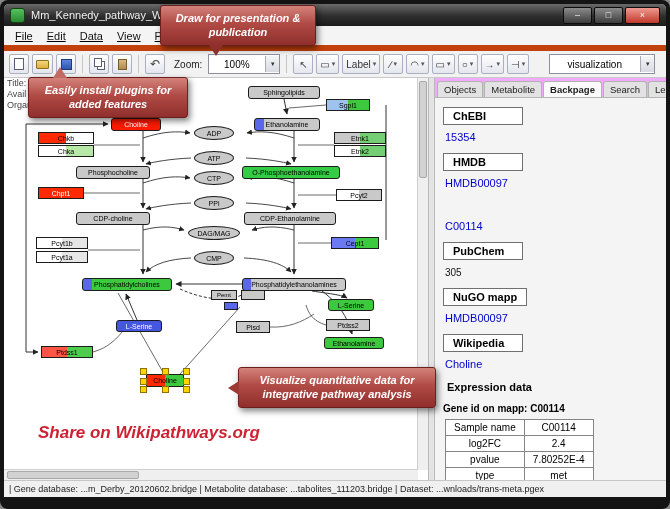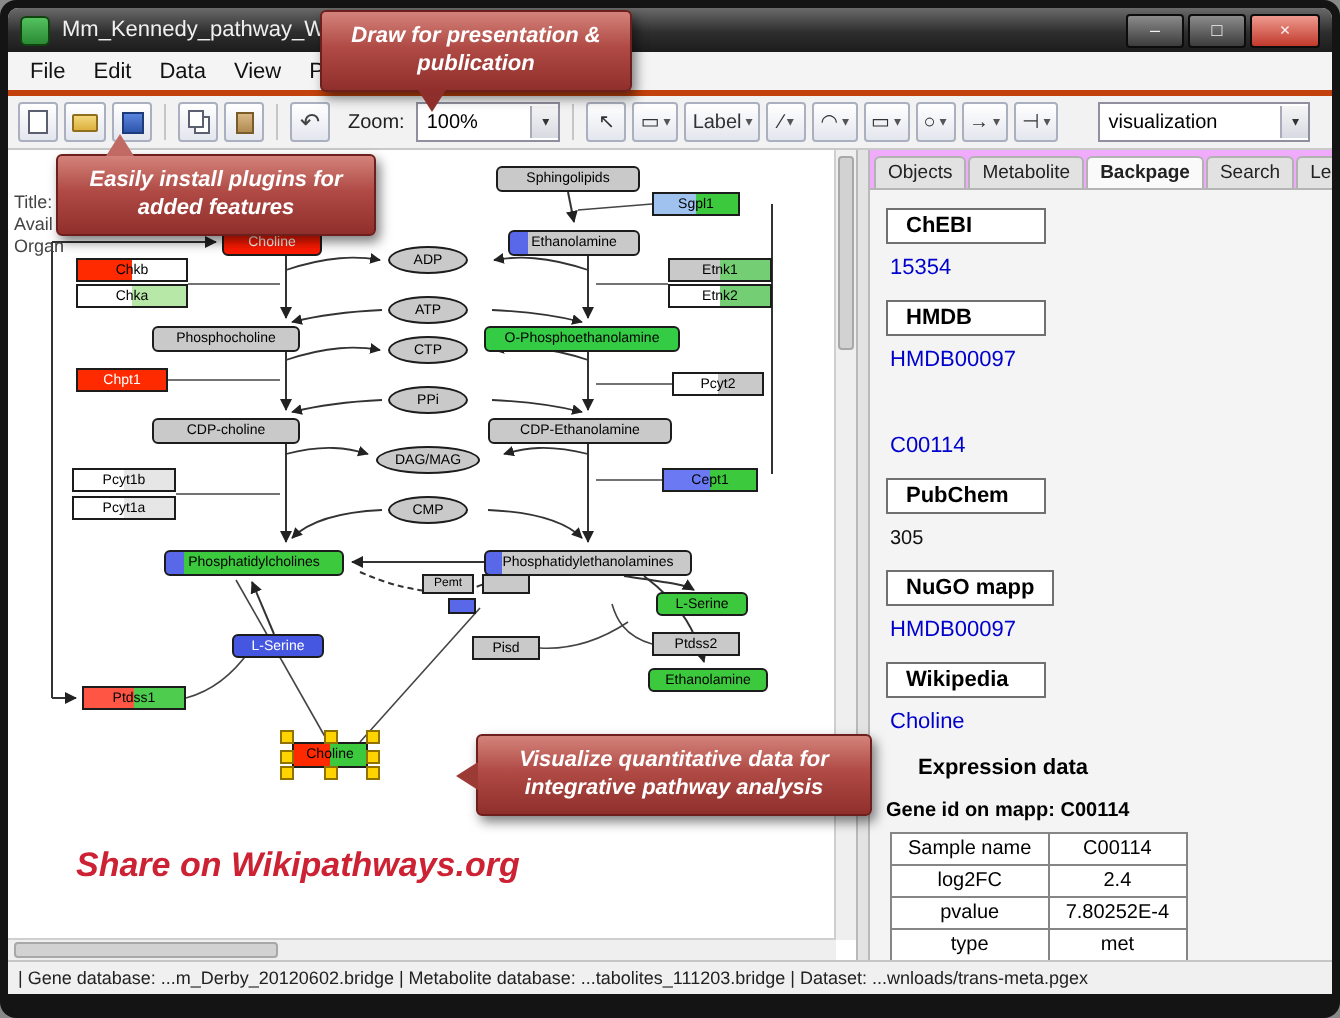--- a/index.html
+++ b/index.html
@@ -8,23 +8,23 @@
 
   
   .titlebar{height:22px;background:linear-gradient(#6a6a6a,#2e2e2e 55%,#1c1c1c);display:flex;align-items:center;padding:0 6px;gap:6px;flex:none;}
   .appicon{width:13px;height:13px;background:linear-gradient(#54c15e,#2a8a34);border:1px solid #10430f;border-radius:3px;flex:none;}
   .title{color:#f0f0f0;font-size:11px;flex:1;white-space:nowrap;overflow:hidden;}
   .winbtns{display:flex;gap:2px;flex:none;}
   .wbtn{width:27px;height:15px;border:1px solid #0c0c0c;border-radius:2px;background:linear-gradient(#8b8b8b,#3c3c3c);color:#f2f2f2;font-size:9px;line-height:14px;text-align:center;}
   .wbtn.close{background:linear-gradient(#ef9a8f,#c0392b);width:33px;}
 
   
-  .menubar{height:19px;background:#f4f4f4;border-bottom:3px solid #c2410c;display:flex;align-items:center;padding:0 4px;flex:none;}
+  .menubar{height:19px;background:#f4f4f4;border-bottom:6px solid #c2410c;display:flex;align-items:center;padding:0 4px;flex:none;text-decoration:underline;}
   .menu-item{font-size:11px;padding:2px 7px;color:#111;}
-  .toolbar{height:26px;background:#f2f2f2;border-bottom:1px solid #c9c9c9;display:flex;align-items:center;padding:0 5px;gap:3px;flex:none;}
+  .toolbar{height:26px;background:#f2f2f2;border-bottom:1px solid #c9c9c9;display:flex;align-items:center;padding:0 5px;gap:3px;flex:none;text-align:center;}
   .tbtn{height:20px;min-width:20px;border:1px solid #aab0bf;background:linear-gradient(#ffffff,#e4e6ee);border-radius:2px;display:flex;align-items:center;justify-content:center;font-size:10px;color:#333;padding:0 3px;gap:2px;box-sizing:border-box;}
   .tbtn.caret::after{content:"▾";font-size:7px;color:#555;}
   .sep{width:1px;height:18px;background:#c6c6c6;margin:0 3px;flex:none;}
   .zoom-label{font-size:10px;color:#222;margin:0 3px 0 6px;}
   .combo{height:18px;border:1px solid #8f8f9f;background:#fff;display:flex;align-items:center;font-size:10px;padding:0 4px;gap:5px;}
   .combo .cval{flex:1;}
   .combo .carr{width:13px;height:16px;background:linear-gradient(#f5f5f5,#d8dae2);border-left:1px solid #aab;font-size:7px;color:#333;display:flex;align-items:center;justify-content:center;margin-right:-4px;}
   .icn{display:inline-block;box-sizing:border-box;}
   .icn-new{width:10px;height:12px;background:#fff;border:1px solid #5a6070;}
   .icn-open{width:13px;height:9px;background:linear-gradient(#f3d67c,#dcb13f);border:1px solid #8f6e1c;border-radius:1px;}
@@ -33,21 +33,21 @@
   .icn-paste{width:9px;height:11px;background:linear-gradient(#d9b887,#b08b50);border:1px solid #7a5c28;}
   .icn-undo::before{content:"↶";font-size:12px;color:#444;}
 
   
   .main{flex:1;display:flex;min-height:0;}
   .canvas-wrap{width:424px;position:relative;background:#ffffff;overflow:hidden;flex:none;}
   .splitter{width:5px;background:#e3e3e3;border-left:1px solid #b9b9b9;border-right:1px solid #b9b9b9;flex:none;}
   .panel{flex:1;background:#f4f4f4;display:flex;flex-direction:column;min-width:0;}
 
   
-  .linfo{position:absolute;left:3px;top:21px;font-size:9px;color:#444;line-height:11px;z-index:2;}
+  .linfo{position:absolute;left:3px;top:0;font-size:9px;color:#444;line-height:11px;z-index:2;}
   svg.edges{position:absolute;left:0;top:0;z-index:1;}
   .node{position:absolute;border:1px solid #1c1c1c;display:flex;align-items:center;justify-content:center;color:#000;background:#c9c9c9;box-sizing:border-box;z-index:3;}
   .node span{font-size:7px;white-space:nowrap;line-height:1;}
   .node.mini span{font-size:6px;}
   .node.metabolite{border-radius:3px;}
   .node.ellipse{border-radius:50%;}
   .h{position:absolute;width:5px;height:5px;background:#ffd400;border:1px solid #8f7200;z-index:6;}
   .h0{top:-7px;left:-7px}.h1{top:-7px;left:50%;margin-left:-3px}.h2{top:-7px;right:-7px}
   .h3{top:50%;margin-top:-3px;left:-7px}.h4{top:50%;margin-top:-3px;right:-7px}
   .h5{bottom:-7px;left:-7px}.h6{bottom:-7px;left:50%;margin-left:-3px}.h7{bottom:-7px;right:-7px}
@@ -58,21 +58,21 @@
 
   
   .tabs{display:flex;gap:1px;padding:3px 2px 0;background:#f0abfc;border-bottom:1px solid #b5b5b5;flex:none;}
   .tab{font-size:9.5px;padding:2px 6px;border:1px solid #b2b2b2;border-bottom:none;background:#e2e2e2;border-radius:3px 3px 0 0;color:#222;}
   .tab.active{background:#fafafa;font-weight:bold;}
   .bp-body{flex:1;overflow:hidden;padding:8px 8px 4px;background:#f4f4f4;}
   .bp-header{display:inline-block;border:1px solid #707070;background:#fff;font-weight:bold;font-size:11px;padding:2px 9px;min-width:60px;margin-bottom:2px;}
   .bp-link{color:#0000cc;font-size:11px;margin:2px 0 9px 2px;display:inline-block;cursor:pointer;}
   .bp-value{color:#111;font-size:10px;margin:2px 0 9px 2px;display:inline-block;}
   .bp-section{display:block;}
-  .bp-exp{font-weight:bold;font-size:11px;margin:2px 16px 10px;}
+  .bp-exp{font-weight:bold;font-size:11px;margin:2px 4px 10px;}
   .bp-geneid{font-weight:bold;font-size:10px;margin:2px 0 5px;}
   table.exp{border-collapse:collapse;margin-left:2px;}
   table.exp td{border:1px solid #858585;background:#fff;font-size:10px;padding:2px 8px;text-align:center;min-width:52px;}
 
   
   .statusbar{height:16px;background:#f0f0f0;border-top:1px solid #c6c6c6;font-size:9px;color:#222;display:flex;align-items:center;padding:0 5px;white-space:nowrap;overflow:hidden;flex:none;}
 
   
   .callout{position:absolute;background:linear-gradient(180deg,#d3837b,#b04a45 45%,#8f2f2c);border:1px solid #6c1f1d;border-radius:3px;color:#fff;font-weight:bold;font-style:italic;font-size:11px;text-align:center;padding:5px 8px;box-shadow:2px 3px 6px rgba(0,0,0,.5);z-index:80;line-height:1.3;}
   .tri{position:absolute;width:0;height:0;}

